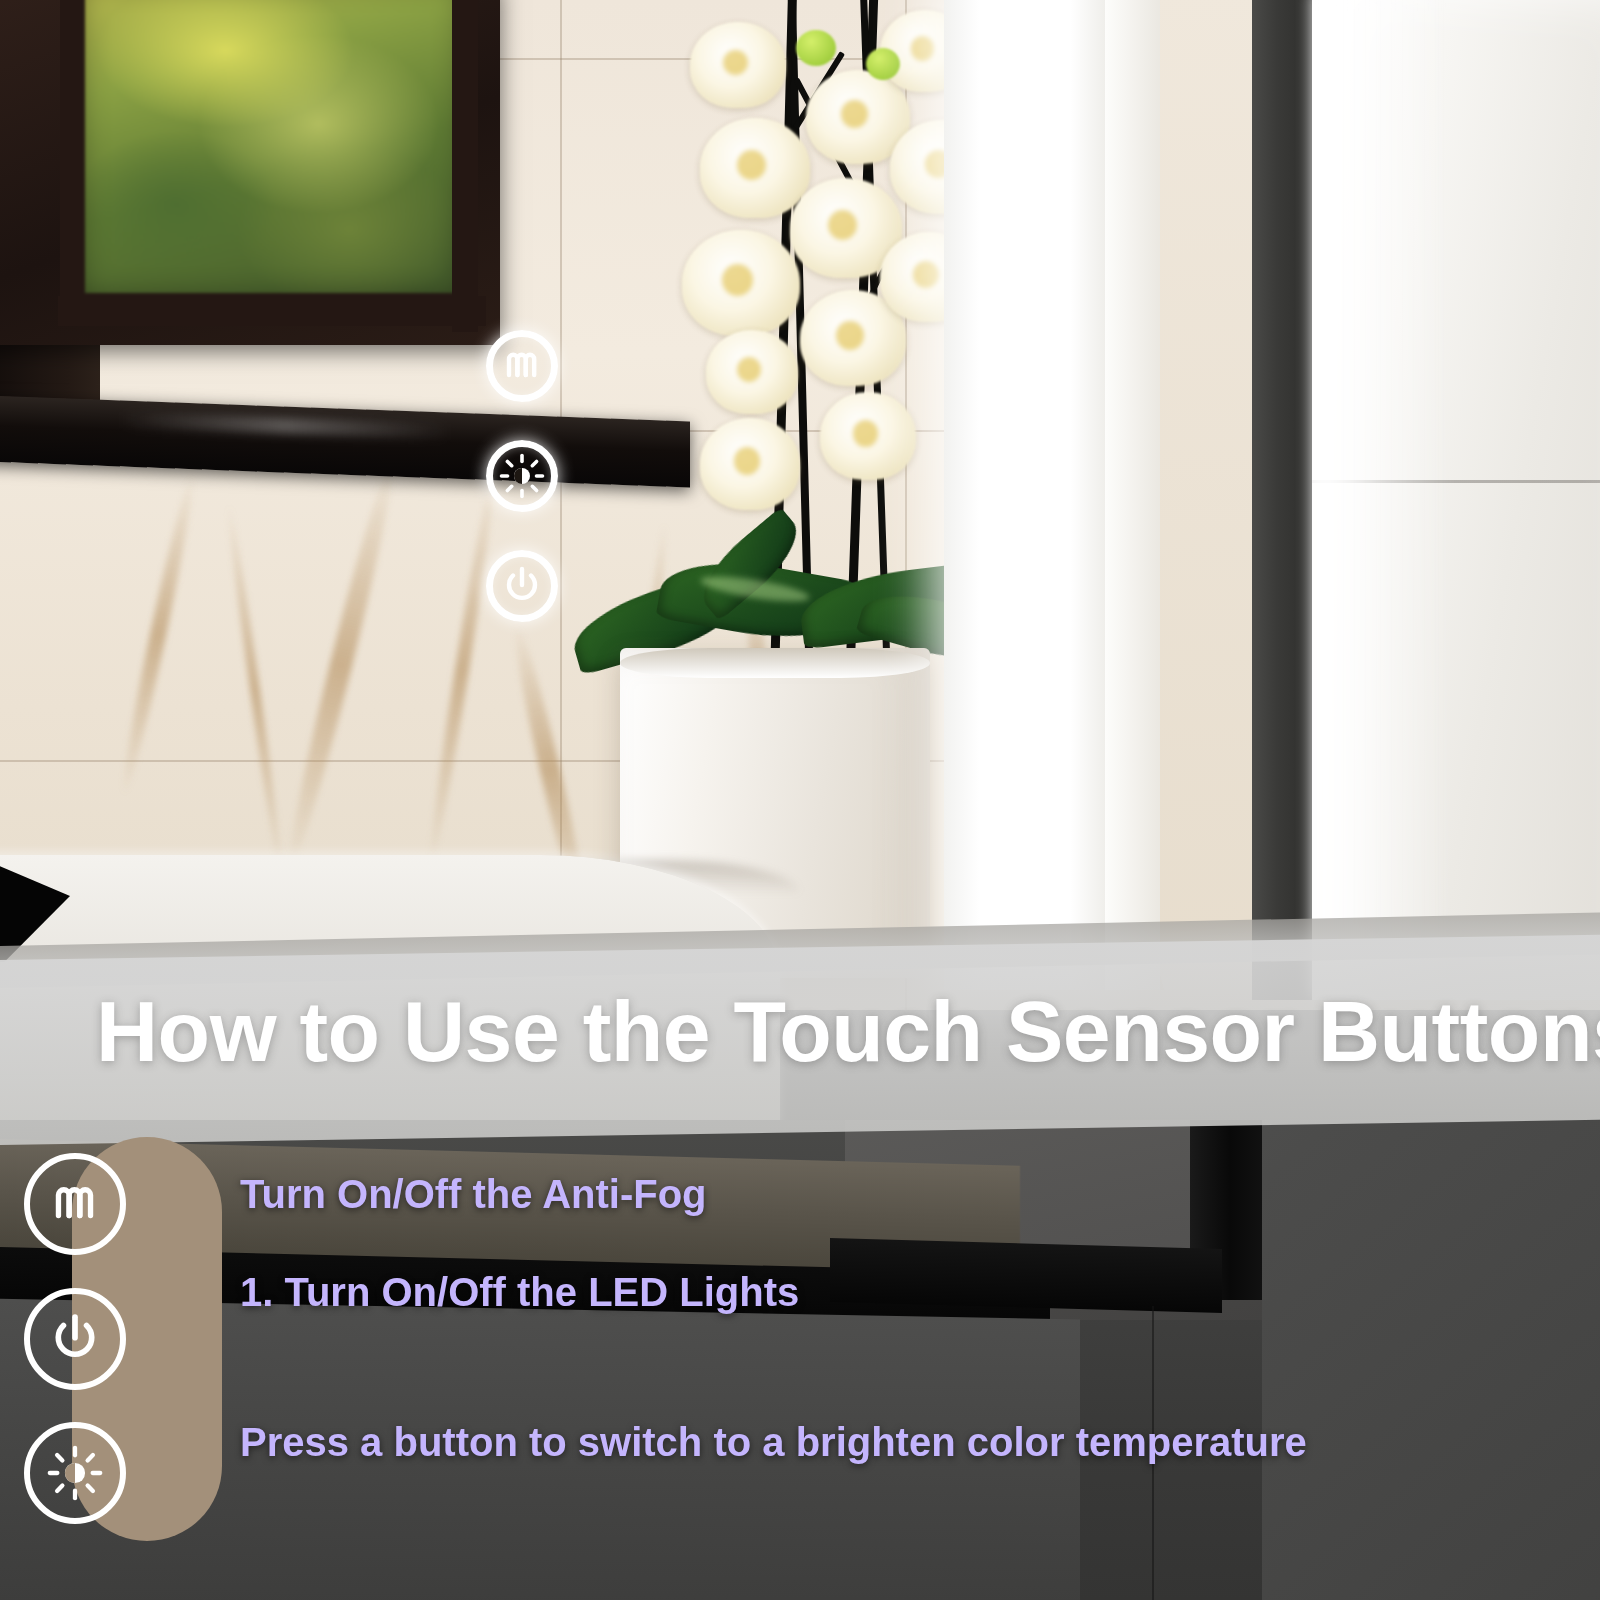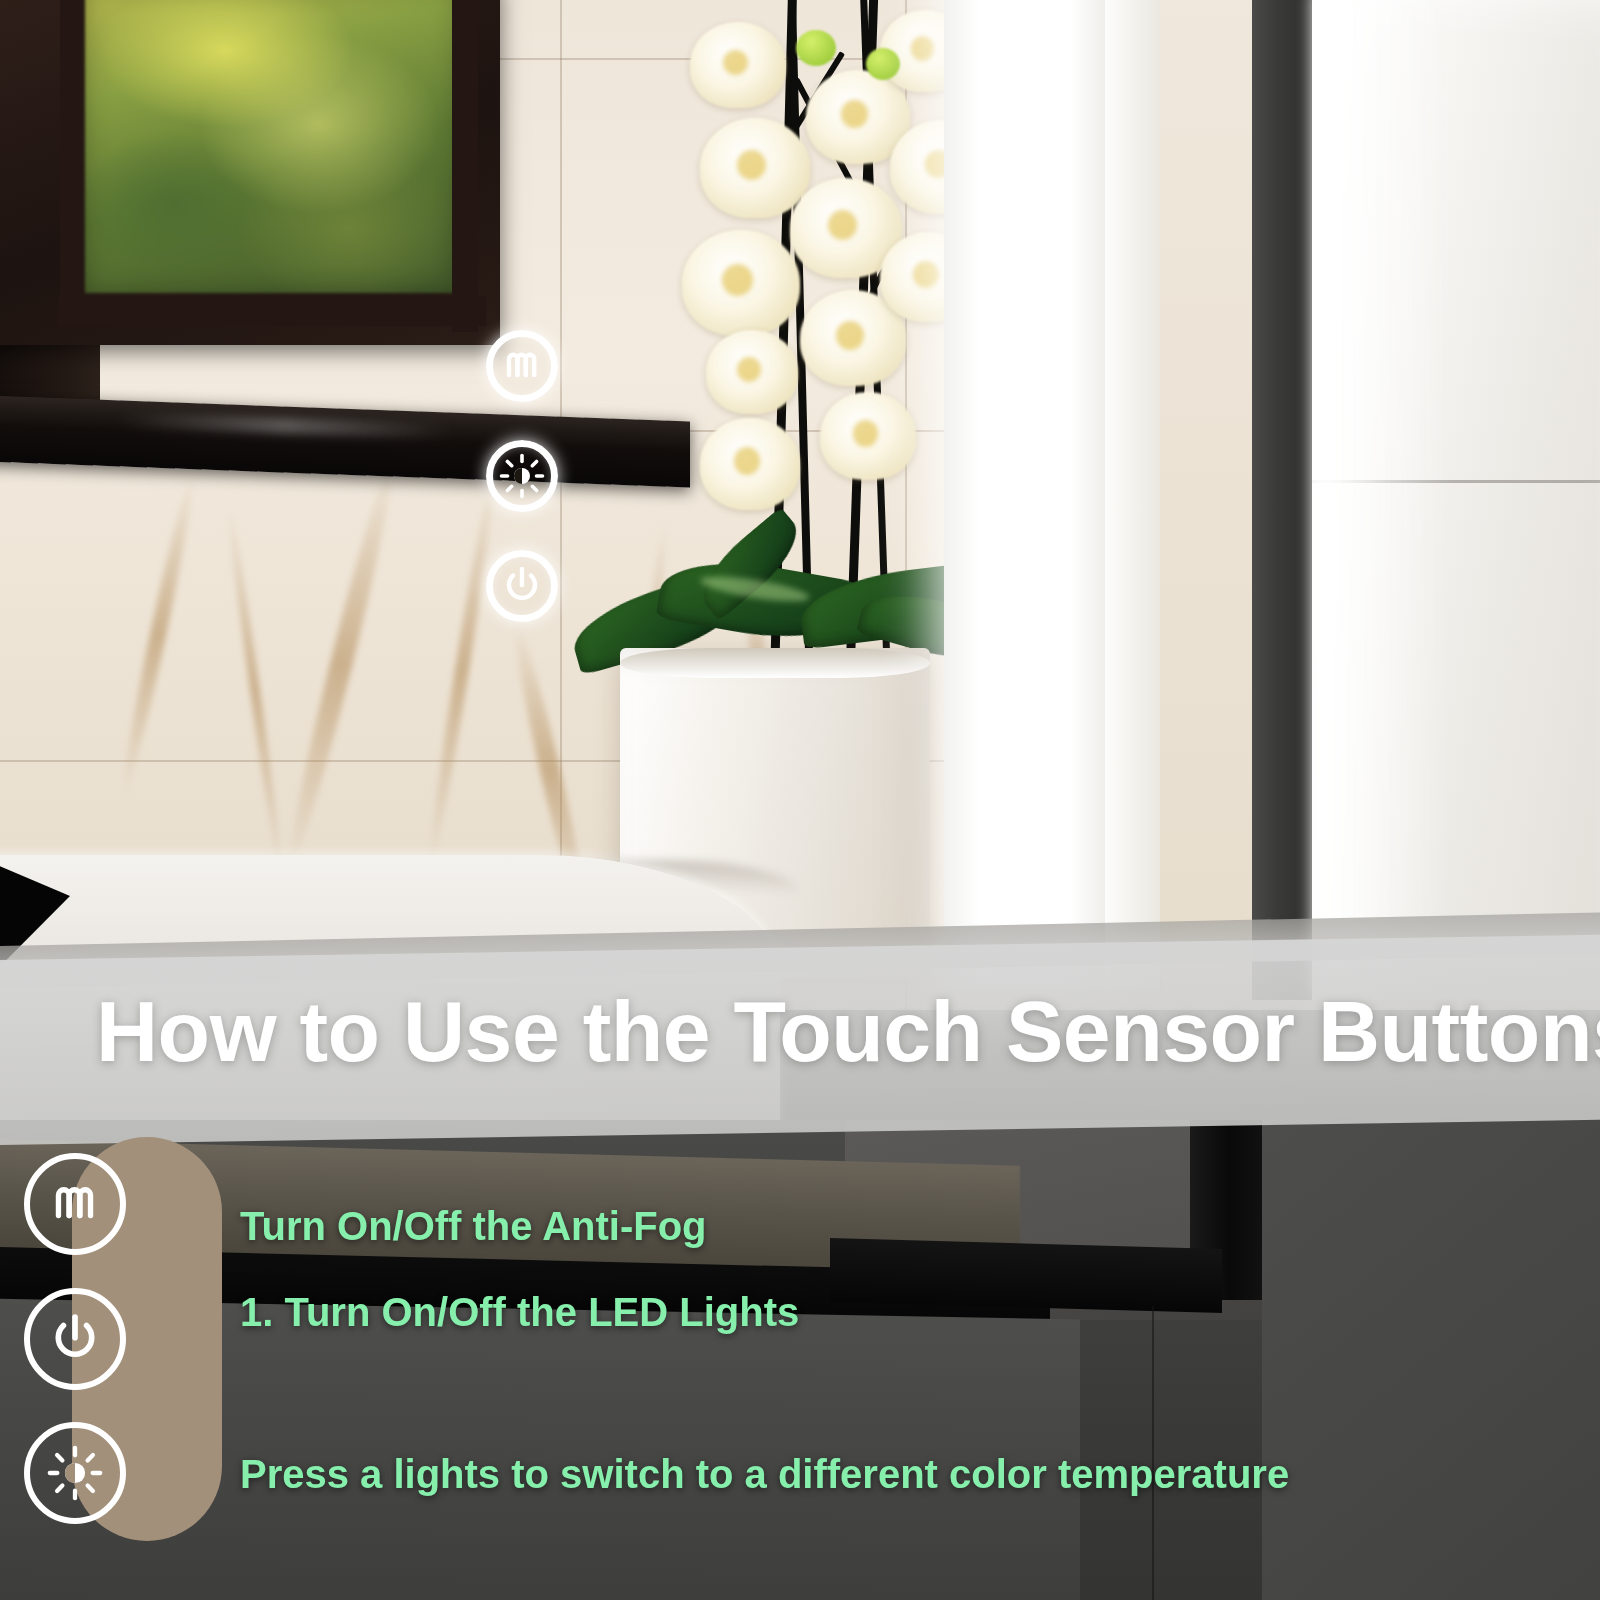--- a/index.html
+++ b/index.html
@@ -235,21 +235,21 @@
   .legend-icon{
     position:absolute;left:0;width:150px;height:134px;
     display:flex;align-items:center;justify-content:center;
   }
   .legend-icon .ring{
     width:102px;height:102px;border:6px solid #ffffff;border-radius:50%;
     display:flex;align-items:center;justify-content:center;position:relative;
   }
 
   .legend-rows{position:absolute;left:240px;top:1130px;width:1340px;}
-  .legend-row{position:absolute;left:0;color:#86efac;margin-top:32px;}
+  .legend-row{position:absolute;left:0;color:#c4b5fd;}
   .legend-line{
     font-weight:700;font-size:40px;line-height:1.12;white-space:nowrap;
     font-stretch:condensed;
     text-shadow:0 2px 7px rgba(0,0,0,.55);
   }
 
   
   svg.glyph{display:block;}
 </style>
 </head>
@@ -423,23 +423,23 @@
       </svg>
     </div>
   </div>
 
   <div class="legend-rows">
 
     <div class="legend-row" style="top:42px;">
       <div class="legend-line">Turn On/Off the Anti-Fog</div>
     </div>
 
-    <div class="legend-row" style="top:128px;">
+    <div class="legend-row" style="top:140px;">
       <div class="legend-line">1. Turn On/Off the LED Lights</div>
     </div>
 
     <div class="legend-row" style="top:290px;">
-      <div class="legend-line">Press a lights to switch to a different color temperature</div>
+      <div class="legend-line">Press a button to switch to a brighten color temperature</div>
     </div>
 
   </div>
 
 </div>
 
 </body></html>

